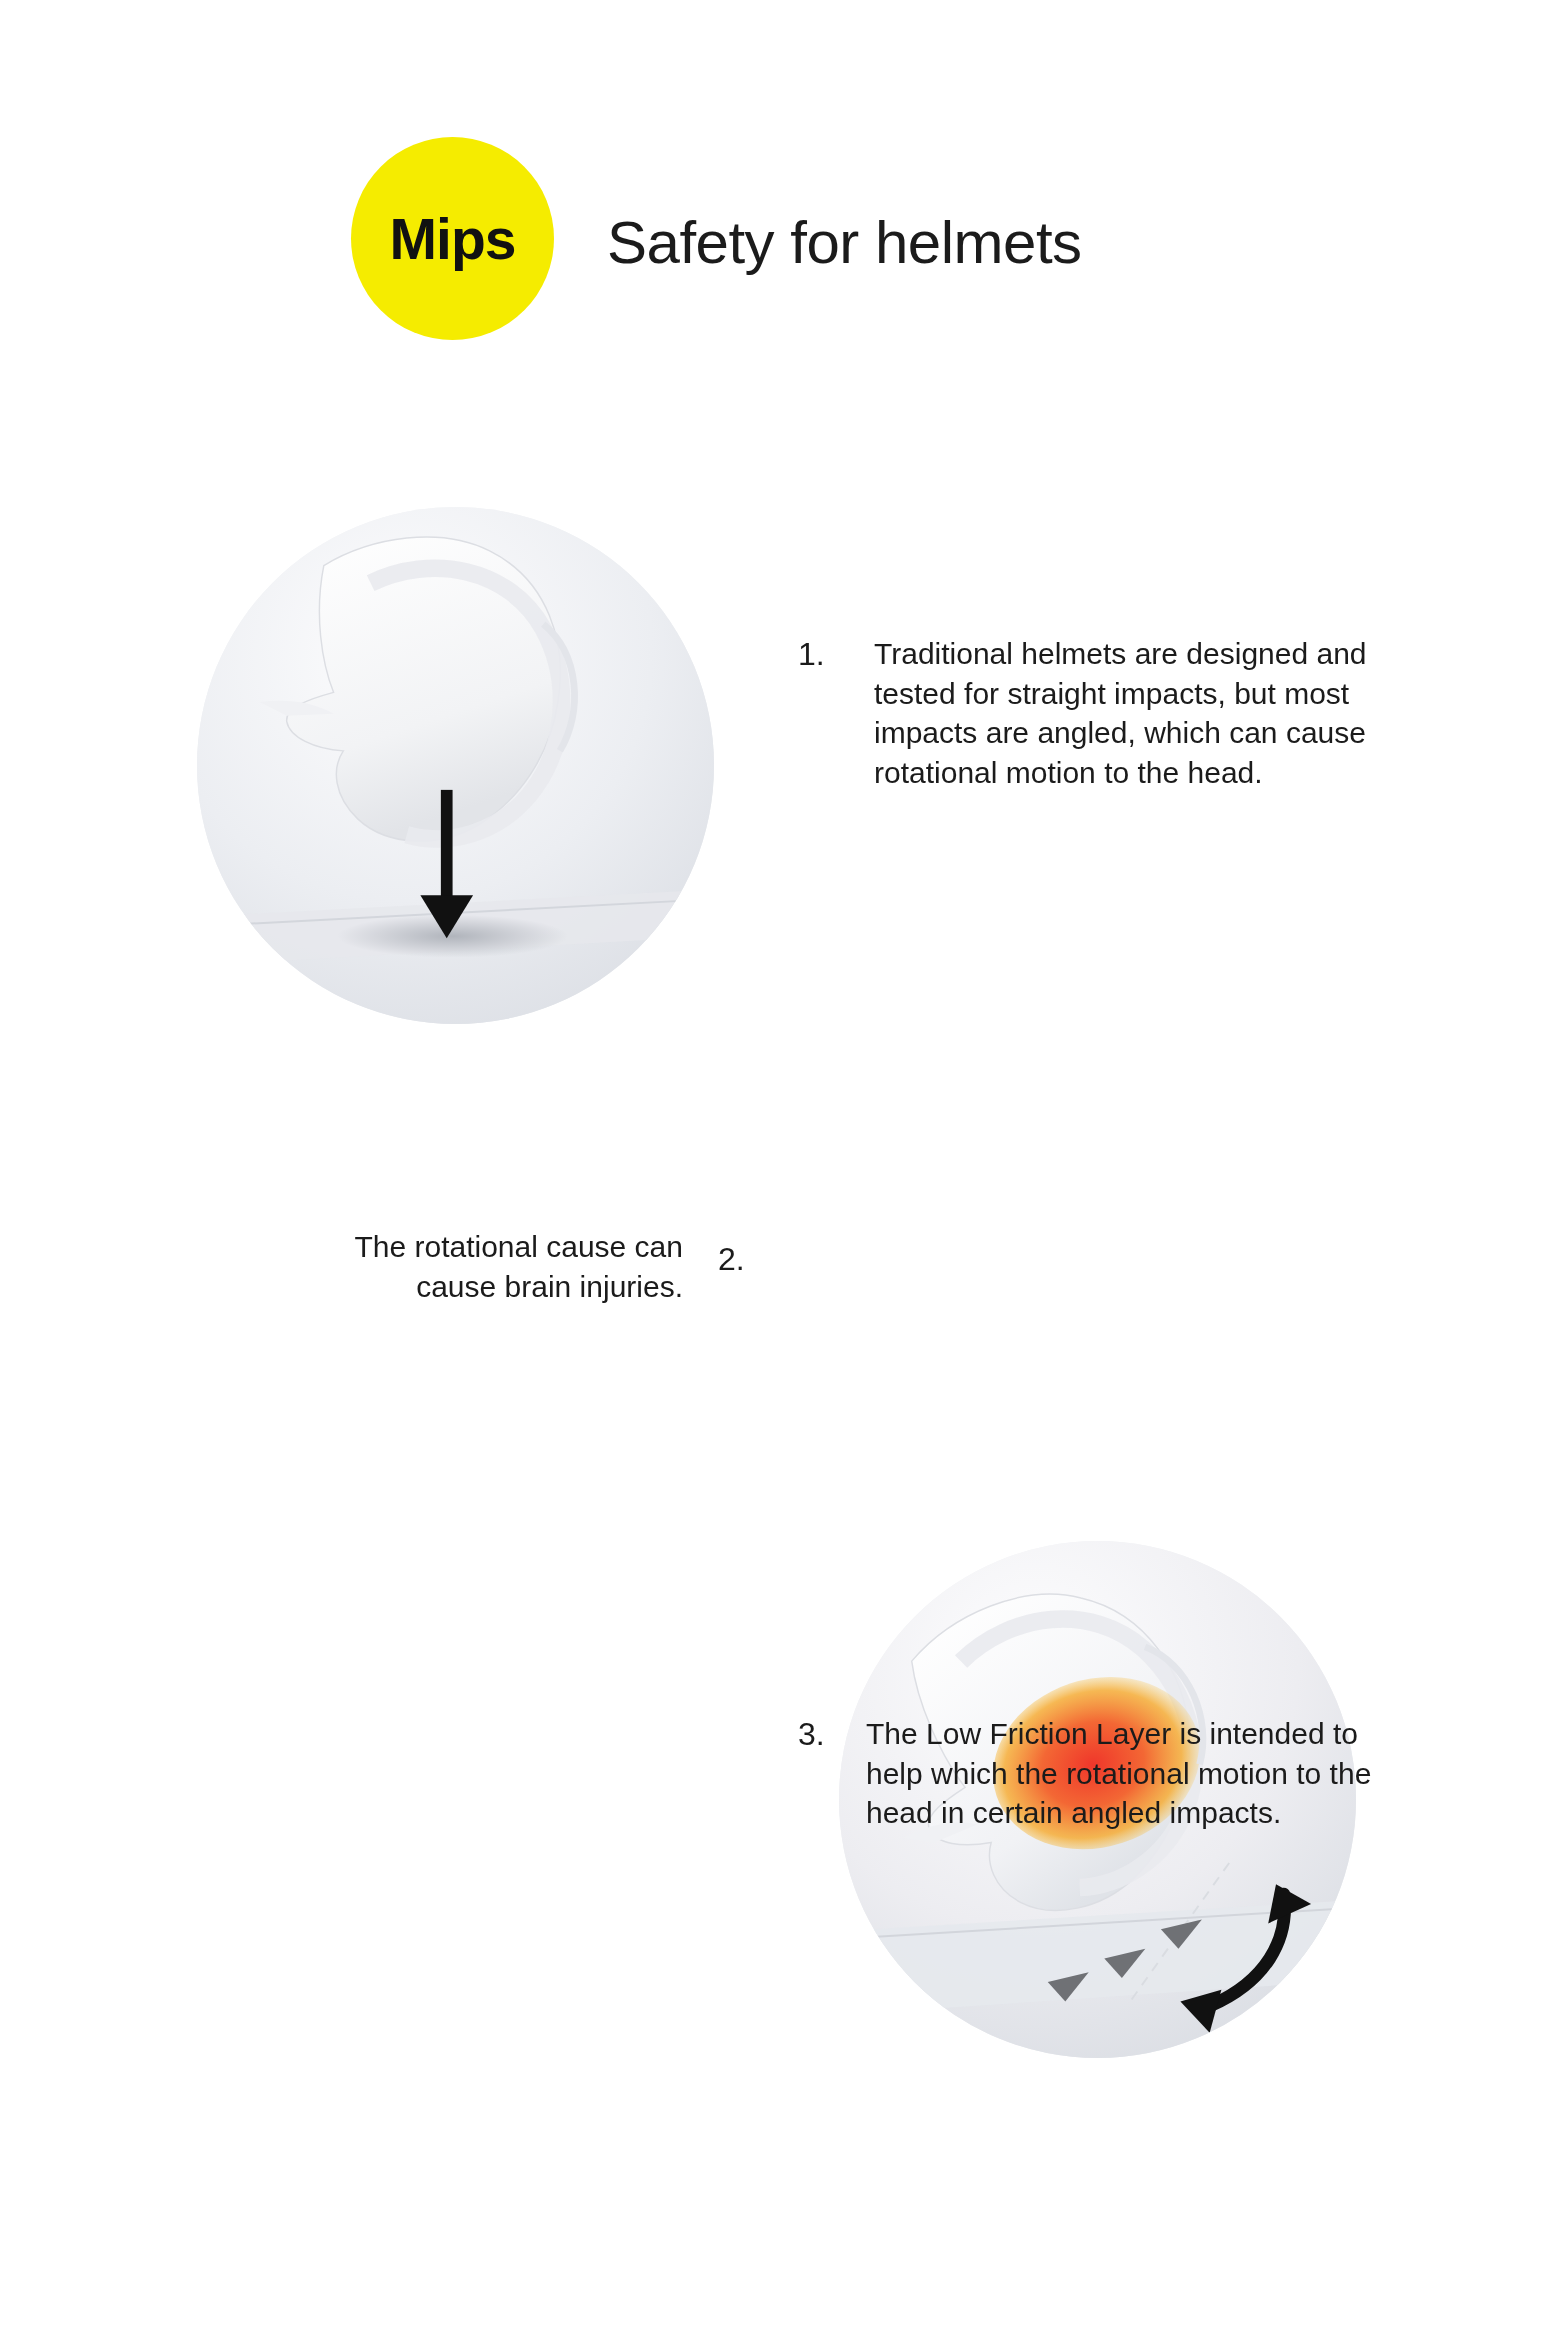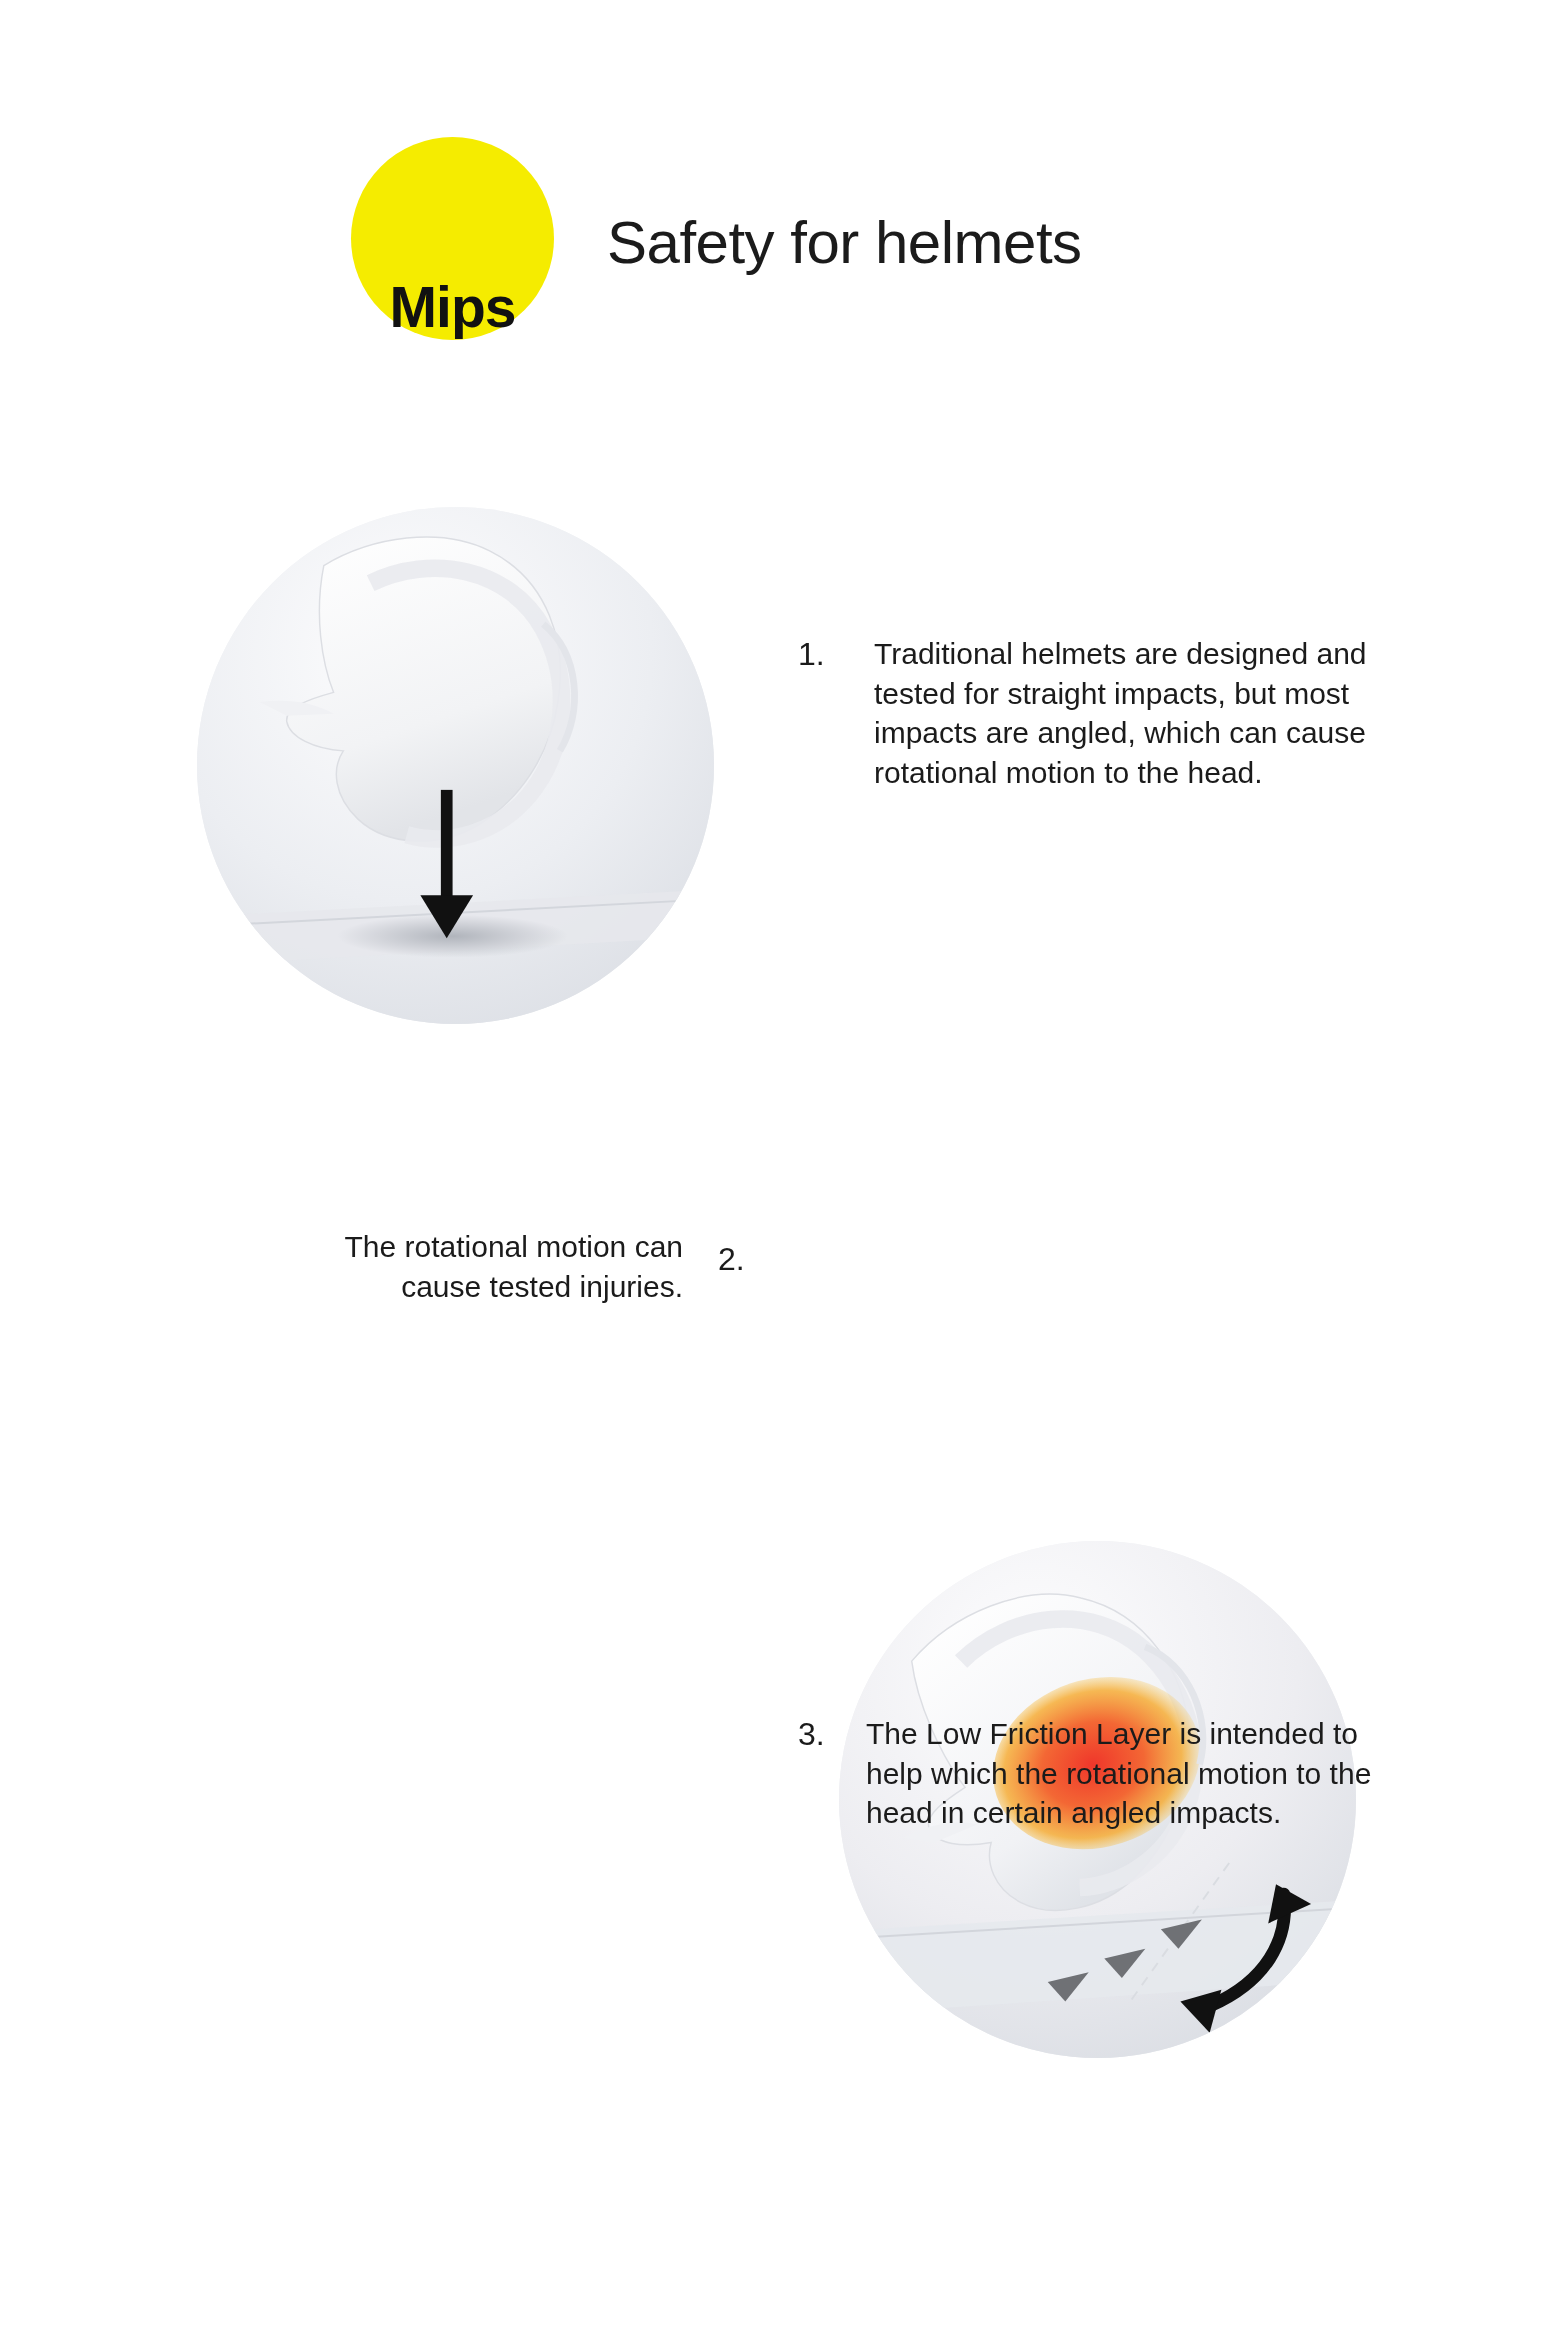--- a/index.html
+++ b/index.html
@@ -24,21 +24,21 @@
     display: flex;
     align-items: center;
     gap: 53px;
   }
   .logo-badge {
     width: 203px;
     height: 203px;
     border-radius: 50%;
     background: var(--brand, #f5ec00);
     display: flex;
-    align-items: flex-end;
+    align-items: center;
     justify-content: center;
   }
   .logo-text {
     font-size: 57px;
     font-weight: bold;
     letter-spacing: -1px;
     color: #111111;
     font-family: "Liberation Sans", sans-serif;
   }
   .header-title {
@@ -189,17 +189,17 @@
     </g>
 
     <g stroke="#111111" fill="none" stroke-width="13" stroke-linecap="round">
       <path d="M382 476 C436 452 462 410 456 362"></path>
     </g>
     <polygon points="448,352 484,372 440,392" fill="#111111"></polygon>
     <polygon points="392,460 380,504 350,472" fill="#111111"></polygon>
   </svg>
 </div>
 <div class="step-num" id="step2-num">2.</div>
-<div class="step-text" id="step2-text">The rotational motion can cause tested injuries.</div>
+<div class="step-text" id="step2-text">The rotational cause can cause brain injuries.</div>
 
 <div class="step-num" id="step3-num">3.</div>
 <div class="step-text" id="step3-text">The Low Friction Layer is intended to help which the rotational motion to the head in certain angled impacts.</div>
 
 
 </body></html>

